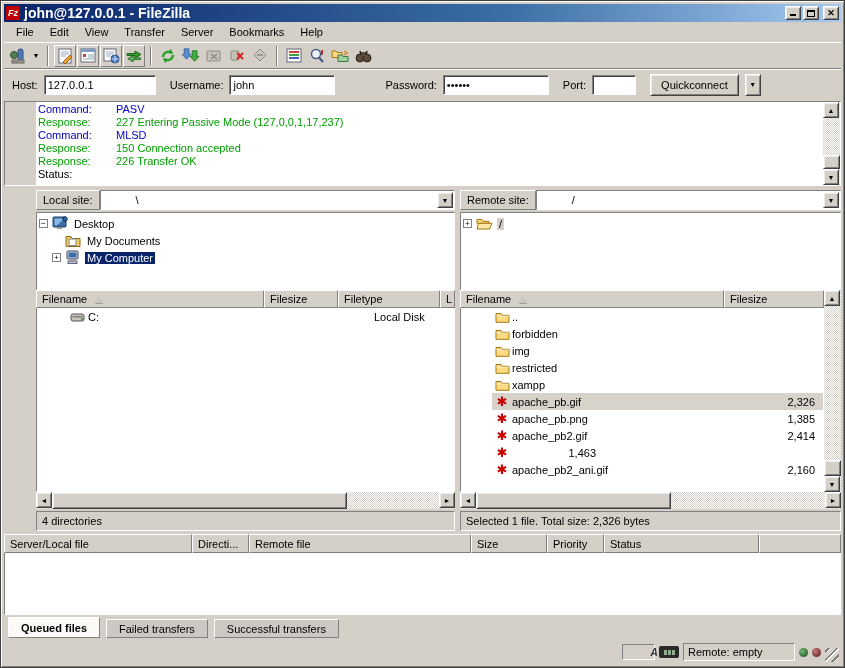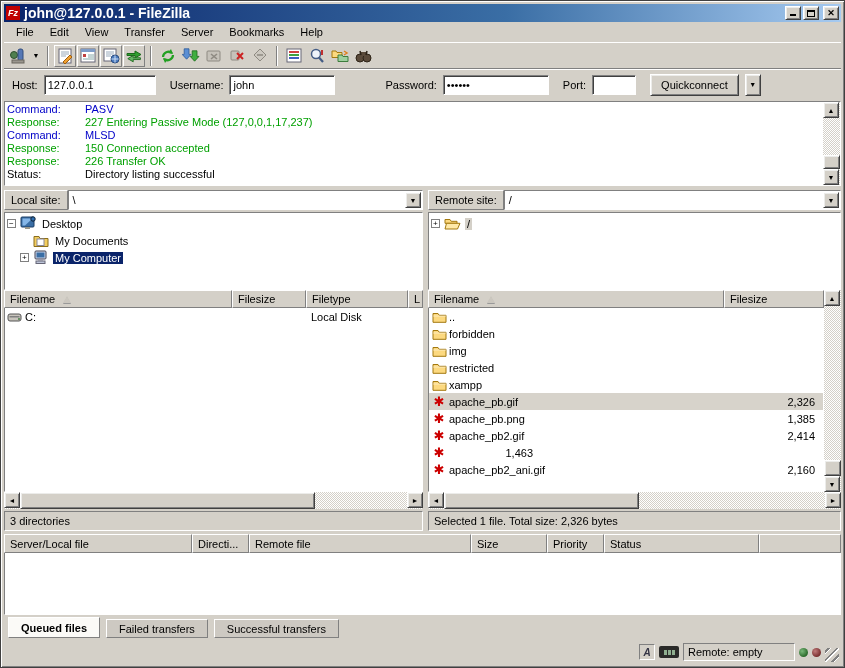--- a/index.html
+++ b/index.html
@@ -7,21 +7,21 @@
     --sel:#0a246a;
   }
   *{box-sizing:border-box; margin:0; padding:0;}
   body{font-family:"Liberation Sans",sans-serif; font-size:11px; background:#555; width:845px; height:668px; overflow:hidden;}
   .window{width:845px;height:668px;background:var(--face);border:1px solid #404040;
     box-shadow:inset 1px 1px 0 #fff, inset -1px -1px 0 #808080;
     padding:3px; display:flex; flex-direction:column;}
   .bev-out{border:1px solid;border-color:#fff #404040 #404040 #fff;box-shadow:inset 1px 1px 0 var(--lt), inset -1px -1px 0 var(--sh);background:var(--face);}
   .bev-out-thin{border:1px solid;border-color:#fff var(--sh) var(--sh) #fff;background:var(--face);}
   .bev-in{border:1px solid;border-color:var(--sh) #fff #fff var(--sh);box-shadow:inset 1px 1px 0 var(--dk);background:#fff;}
-  .bev-in-thin{border:1px solid;border-color:var(--sh) #fff #fff var(--sh);}
+  .bev-in-thin{border:1px solid;border-color:var(--sh) #fff #fff var(--sh);padding-left:31px;}
 
   
   .titlebar{height:18px;background:linear-gradient(to right,#0a246a,#3a6ea5 60%,#a6caf0);display:flex;align-items:center;padding:0 2px;flex:0 0 18px;}
   .fzlogo{width:14px;height:14px;background:#c00000;color:#fff;font-weight:bold;font-style:italic;font-size:9px;display:flex;align-items:center;justify-content:center;margin-right:4px;flex:0 0 14px;}
   .title-text{color:#fff;font-weight:bold;font-size:14px;flex:1;white-space:nowrap;}
   .winbtn{width:16px;height:14px;margin-left:2px;display:flex;align-items:center;justify-content:center;position:relative;}
   .g-min{width:6px;height:2px;background:#000;position:absolute;bottom:3px;left:4px;}
   .g-max{width:8px;height:7px;border:1px solid #000;border-top:2px solid #000;}
   .g-close{font-size:9px;font-weight:bold;color:#000;line-height:1;}
 
@@ -50,21 +50,21 @@
   .log-line{display:flex;height:13px;line-height:13px;white-space:nowrap;}
   .log-type{width:78px;flex:0 0 78px;}
   
   .vscroll{width:17px;flex:0 0 17px;display:flex;flex-direction:column;background-image:conic-gradient(#fff 0 25%,var(--face) 0 50%,#fff 0 75%,var(--face) 0);background-size:2px 2px;}
   .hscroll{height:17px;display:flex;background-image:conic-gradient(#fff 0 25%,var(--face) 0 50%,#fff 0 75%,var(--face) 0);background-size:2px 2px;}
   .sb-btn{width:16px;height:16px;flex:0 0 16px;display:flex;align-items:center;justify-content:center;font-size:7px;color:#000;}
   .sb-thumb{background:var(--face);}
   .sb-fill{flex:1;}
 
   
-  .panes{flex:1;display:flex;margin-top:3px;min-height:0;}
+  .panes{flex:1;display:flex;margin-top:3px;min-height:0;margin-left:32px;}
   .pane{display:flex;flex-direction:column;min-width:0;}
   .pane-l{width:419px;flex:0 0 419px;}
   .pane-r{flex:1;}
   .vsplit{width:5px;flex:0 0 5px;}
   .siterow{height:22px;display:flex;align-items:center;flex:0 0 22px;gap:0;}
   .sitelabel{height:20px;display:flex;align-items:center;padding:0 6px;white-space:nowrap;}
   .sitecombo{flex:1;height:20px;background:#fff;display:flex;align-items:center;}
   .sitecombo .val{flex:1;padding:0 4px;}
   .combo-dd{width:16px;height:16px;margin:1px;display:flex;align-items:center;justify-content:center;font-size:7px;}
   .treebox{height:78px;flex:0 0 78px;background:#fff;margin-top:1px;overflow:hidden;padding:2px 2px;}
@@ -272,21 +272,21 @@
           <span class="log-text">MLSD</span>
         </div>
         <div class="log-line" style="color: rgb(0, 160, 0);">
           <span class="log-type">Response:</span>
           <span class="log-text">150 Connection accepted</span>
         </div>
         <div class="log-line" style="color: rgb(0, 160, 0);">
           <span class="log-type">Response:</span>
           <span class="log-text">226 Transfer OK</span>
         </div>
-        <div class="log-line" style="color: rgb(0, 0, 0);">
+        <div class="log-line" style="color: rgb(0, 0, 0); flex-direction: column;">
           <span class="log-type">Status:</span>
           <span class="log-text">Directory listing successful</span>
         </div>
       </div>
     <div class="vscroll">
       <span class="sb-btn bev-out">▲</span>
       <span class="sb-fill"></span>
       <span class="sb-thumb bev-out" style="height:14px;flex:0 0 14px;"></span>
       <span class="sb-btn bev-out">▼</span>
     </div>
@@ -366,21 +366,21 @@
           <span style="width:74px;flex:0 0 74px;"></span>
           <span style="padding-left:6px;">Local Disk</span>
         </div>
       </div>
       <div class="hscroll">
         <span class="sb-btn bev-out">◄</span>
         <span class="sb-thumb bev-out" style="width:295px;flex:0 0 295px;"></span>
         <span class="sb-fill"></span>
         <span class="sb-btn bev-out">►</span>
       </div>
-      <div class="statusline bev-in-thin">3 directories</div>
+      <div class="statusline bev-in-thin">4 directories</div>
     </div>
 
     <div class="vsplit"></div>
 
     <div class="pane pane-r">
       <div class="siterow">
         <span class="sitelabel bev-out-thin">Remote site:</span>
         <span class="sitecombo bev-in-thin">
           <span class="val">/</span>
           <span class="combo-dd bev-out">▼</span>

